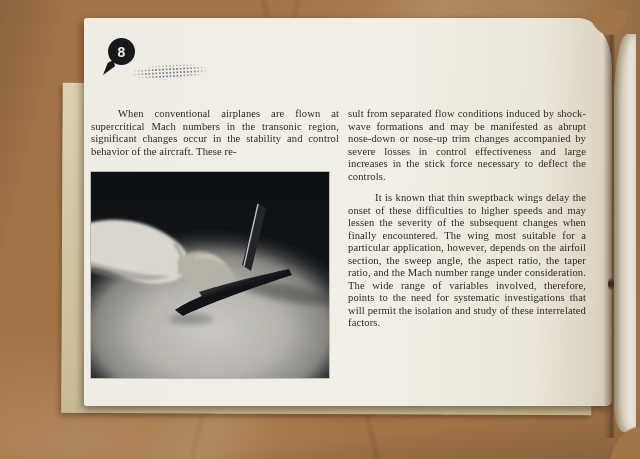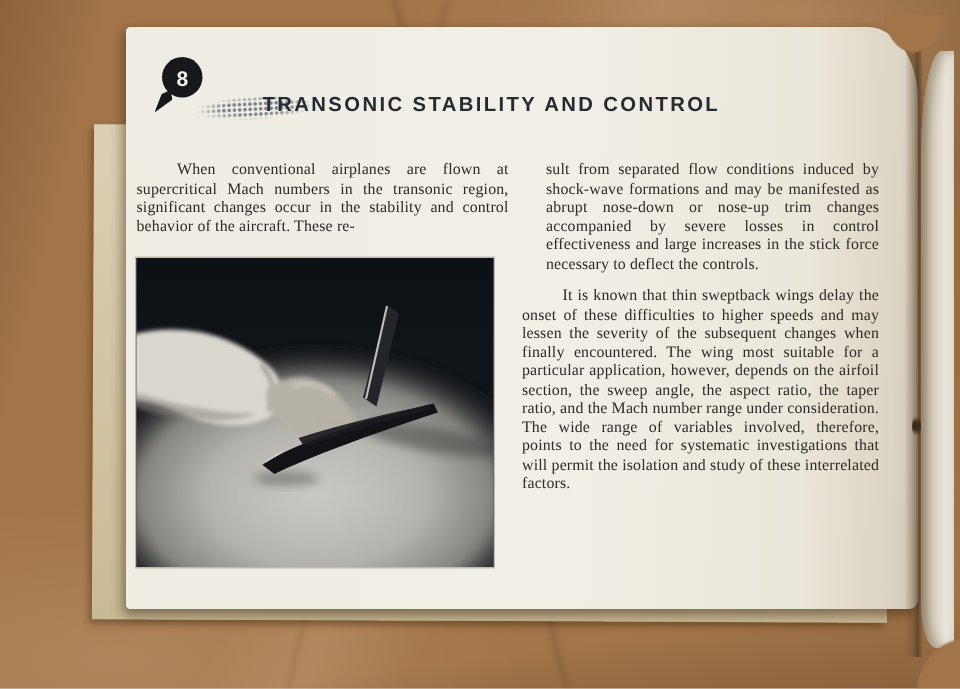--- a/index.html
+++ b/index.html
@@ -49,38 +49,37 @@
             mask:radial-gradient(closest-side,#000 55%,transparent 100%);}
   .title{position:absolute;left:91px;top:44px;margin:0;
     font-family:"Liberation Sans",sans-serif;font-size:13.5px;font-weight:600;
     letter-spacing:1.6px;color:var(--title_ink,#252b33);white-space:nowrap;}
 
   .cols{position:absolute;left:7px;top:90px;width:495px;display:flex;gap:9px;}
   .col-left{width:248px;flex:none;}
   .col-right{flex:1;}
   .cols p{margin:0 0 9px 0;font-size:10.6px;line-height:12.5px;text-align:justify;
     color:var(--ink,#2e2a26);text-indent:27px;letter-spacing:.1px;}
-  .cols p.noindent{text-indent:0;margin-left:16px;}
+  .cols p.noindent{text-indent:0;}
 
   .photo{margin:14px 0 0 0;width:238px;height:206px;background:#101318;display:block;
     box-shadow:0 0 0 1px rgba(40,40,40,.25);}
   .photo svg{display:block;width:100%;height:100%;}
 </style>
 </head>
 <body>
 
 <div class="scene">
   <div class="under-pages"></div>
 
   <div class="page">
     <div class="balloon">
       <span>8</span>
     </div>
     <div class="halftone"></div>
-    <h1 class="title">TRANSONIC STABILITY AND CONTROL</h1>
 
     <div class="cols">
       <div class="col-left">
         <p>When conventional airplanes are flown at supercritical Mach numbers in the transonic region, significant changes occur in the stability and control behavior of the aircraft.  These re-</p>
 
         <figure class="photo" aria-label="Hand in a white sleeve holding a swept-wing model airplane under a spotlight">
           <svg viewBox="0 0 238 206" preserveAspectRatio="none">
             <defs>
               <radialGradient id="floor" cx="50%" cy="50%" r="50%">
                 <stop offset="0%" stop-color="#cbc9c3"></stop>

